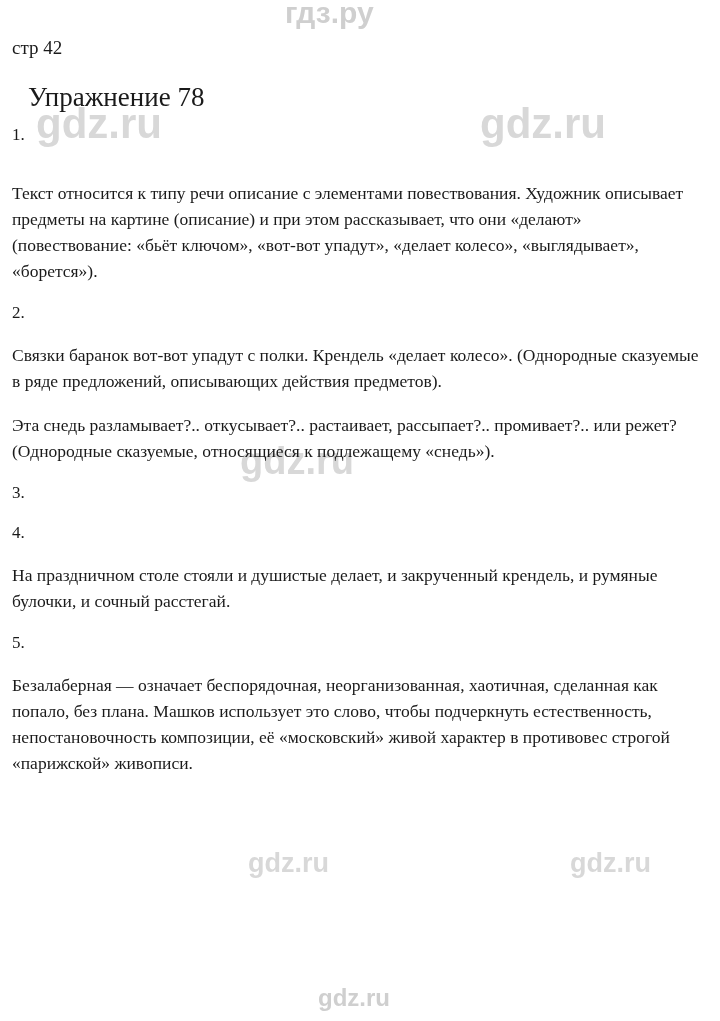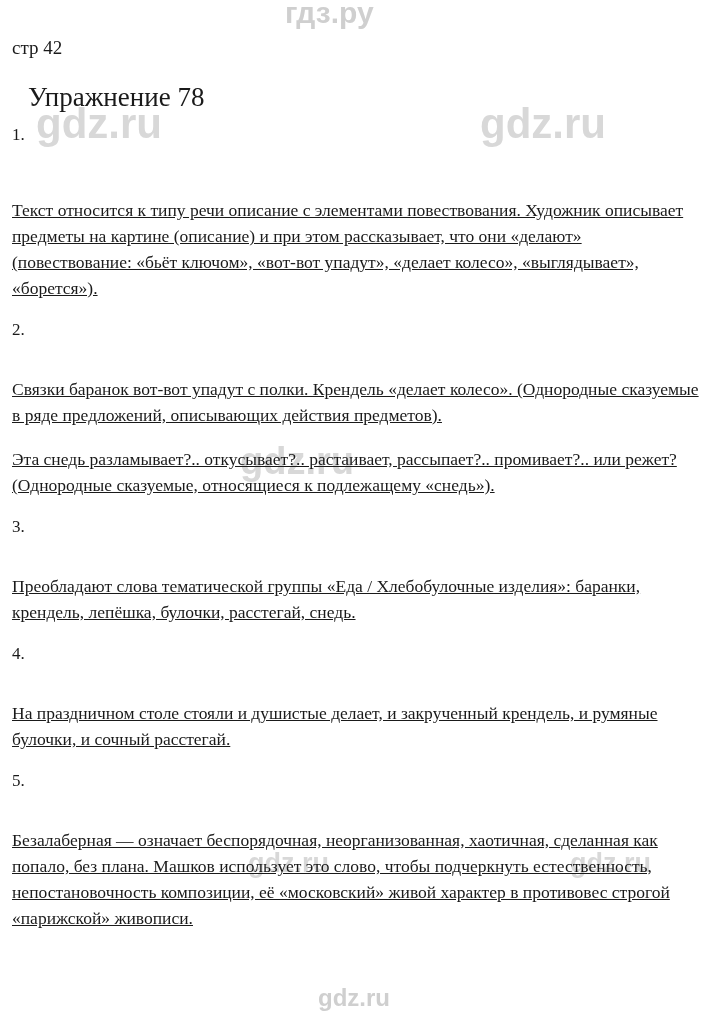--- a/index.html
+++ b/index.html
@@ -53,23 +53,22 @@
     margin: 0 0 14px 16px;
   }
   .item-num {
     font-size: 17px;
     line-height: 22px;
     margin: 0 0 10px 0;
   }
   p.para {
     font-size: 17.5px;
     line-height: 26px;
-    margin: 17px 0 18px 0;
+    margin: 0 0 18px 0;
     text-align: left;
-    text-decoration: underline;
   }
   .gap-sm { margin-bottom: 14px; }
   .spacer-1 { height: 24px; }
   .spacer-2 { height: 8px; }
 </style>
 </head>
 <body>
 
 <div class="wm wm-top">гдз.ру</div>
 <div class="wm wm-left-1">gdz.ru</div>
@@ -88,21 +87,20 @@
   <div class="spacer-1"></div>
   <p class="para">Текст относится к типу речи описание с элементами повествования. Художник описывает предметы на картине (описание) и при этом рассказывает, что они «делают» (повествование: «бьёт ключом», «вот-вот упадут», «делает колесо», «выглядывает», «борется»).</p>
 
   <div class="item-num">2.</div>
   <div class="spacer-2"></div>
   <p class="para">Связки баранок вот-вот упадут с полки. Крендель «делает колесо». (Однородные сказуемые в ряде предложений, описывающих действия предметов).</p>
   <p class="para">Эта снедь разламывает?.. откусывает?.. растаивает, рассыпает?.. промивает?.. или режет? (Однородные сказуемые, относящиеся к подлежащему «снедь»).</p>
 
   <div class="item-num">3.</div>
   <div class="spacer-2"></div>
-  <p class="para">Преобладают слова тематической группы «Еда / Хлебобулочные изделия»: баранки, крендель, лепёшка, булочки, расстегай, снедь.</p>
 
   <div class="item-num">4.</div>
   <div class="spacer-2"></div>
   <p class="para">На праздничном столе стояли и душистые делает, и закрученный крендель, и румяные булочки, и сочный расстегай.</p>
 
   <div class="item-num">5.</div>
   <div class="spacer-2"></div>
   <p class="para">Безалаберная — означает беспорядочная, неорганизованная, хаотичная, сделанная как попало, без плана. Машков использует это слово, чтобы подчеркнуть естественность, непостановочность композиции, её «московский» живой характер в противовес строгой «парижской» живописи.</p>
 
 

